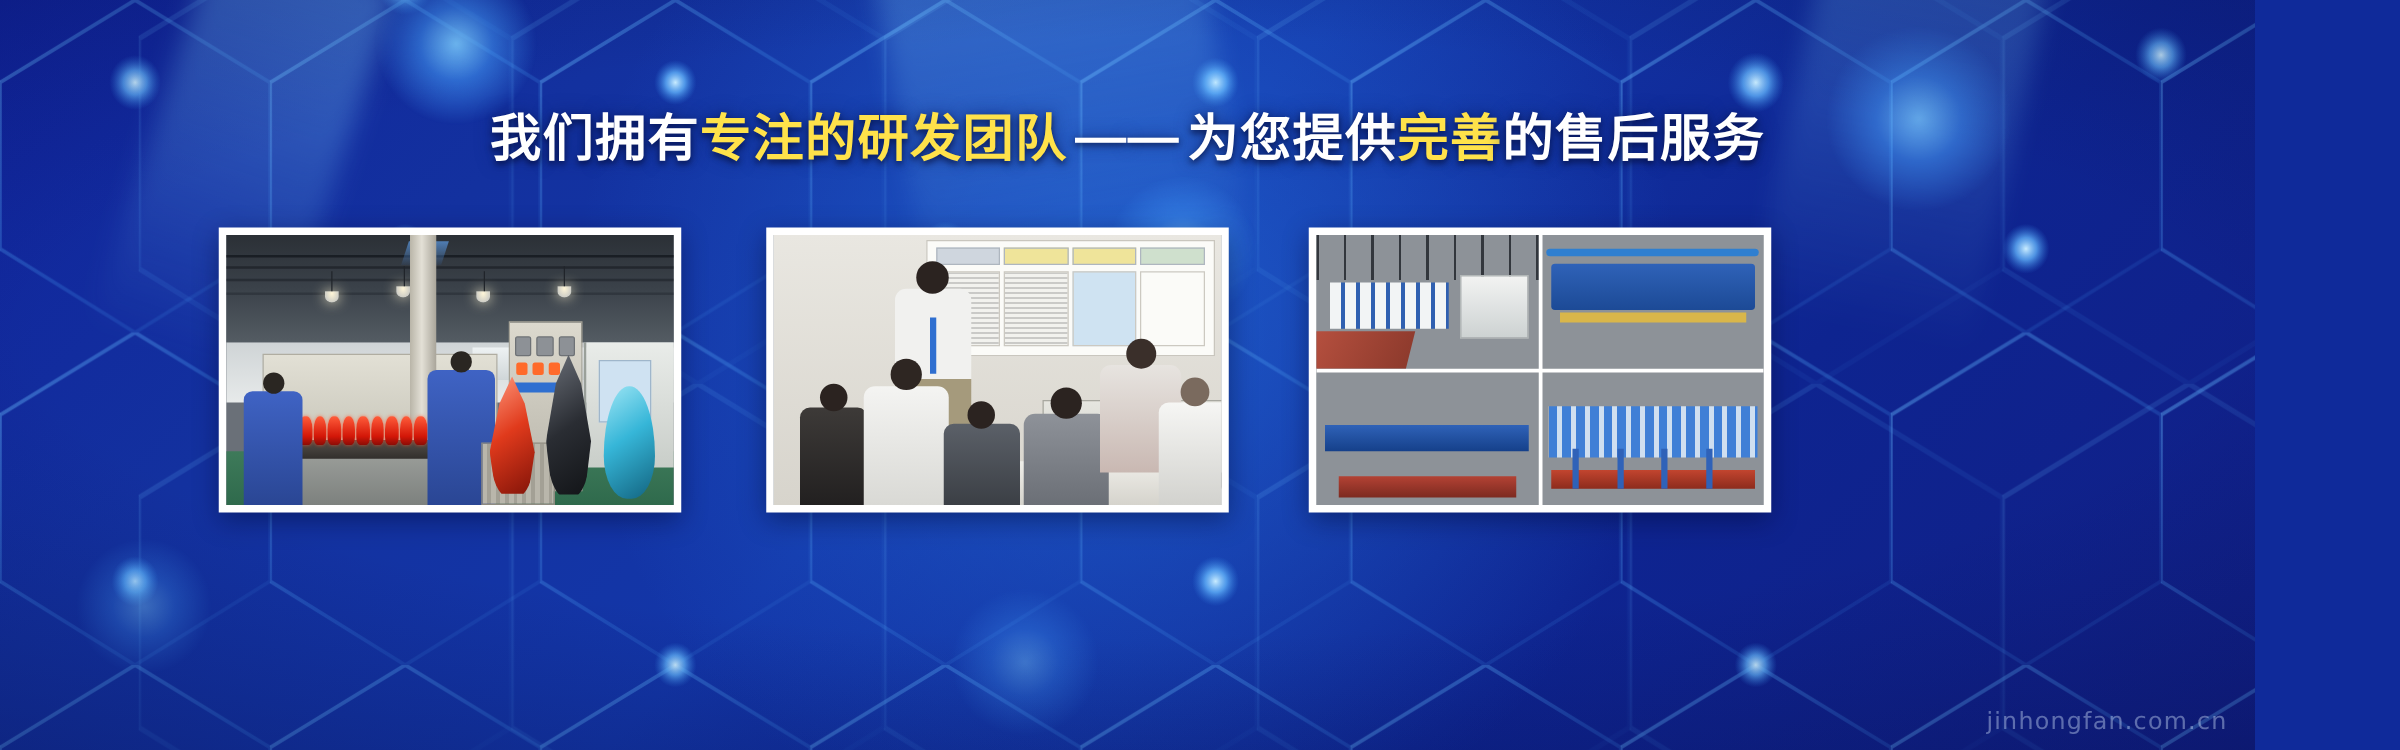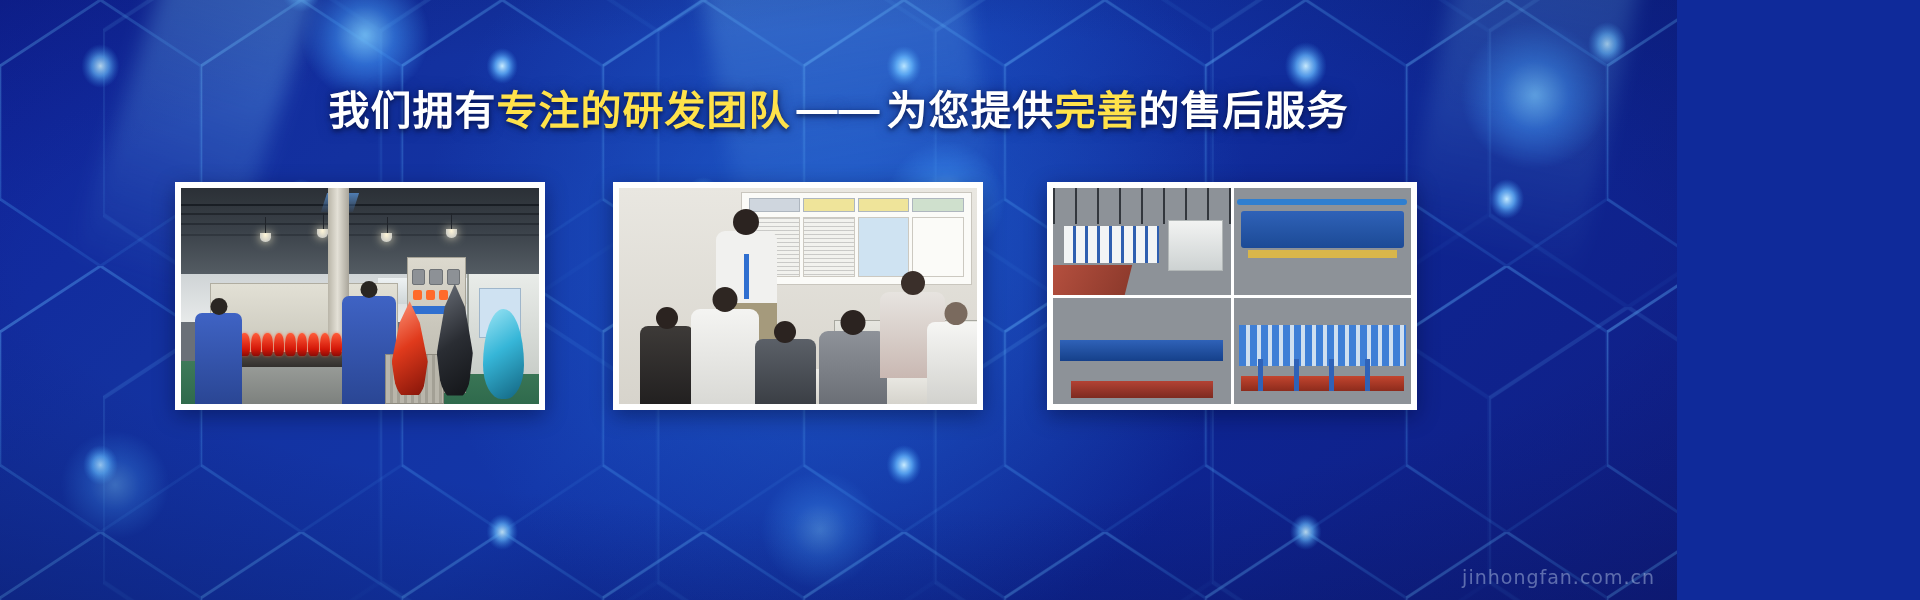--- a/index.html
+++ b/index.html
@@ -5,21 +5,21 @@
 <style>
   html,body{margin:0;padding:0;}
   body{
     width:1920px;height:600px;overflow:hidden;
     font-family:"Liberation Sans","DejaVu Sans",sans-serif;
     background:#0f2a9a;
   }
 
   
   .banner{
-    position:relative;width:1677px;height:600px;overflow:hidden;
+    position:relative;width:1804px;height:600px;overflow:hidden;
     background:
       radial-gradient(circle at 50% 42%, rgba(40,120,230,.55) 0%, rgba(20,60,180,0) 46%),
       linear-gradient(135deg,#10239c 0%,#13319f 22%,#1336a8 45%,#0e2490 72%,#111f86 100%);
     text-decoration: underline;
   }
 
   
   .hex-layer{position:absolute;inset:0;pointer-events:none;}
   .hex-layer svg{position:absolute;inset:0;width:100%;height:100%;}
 

